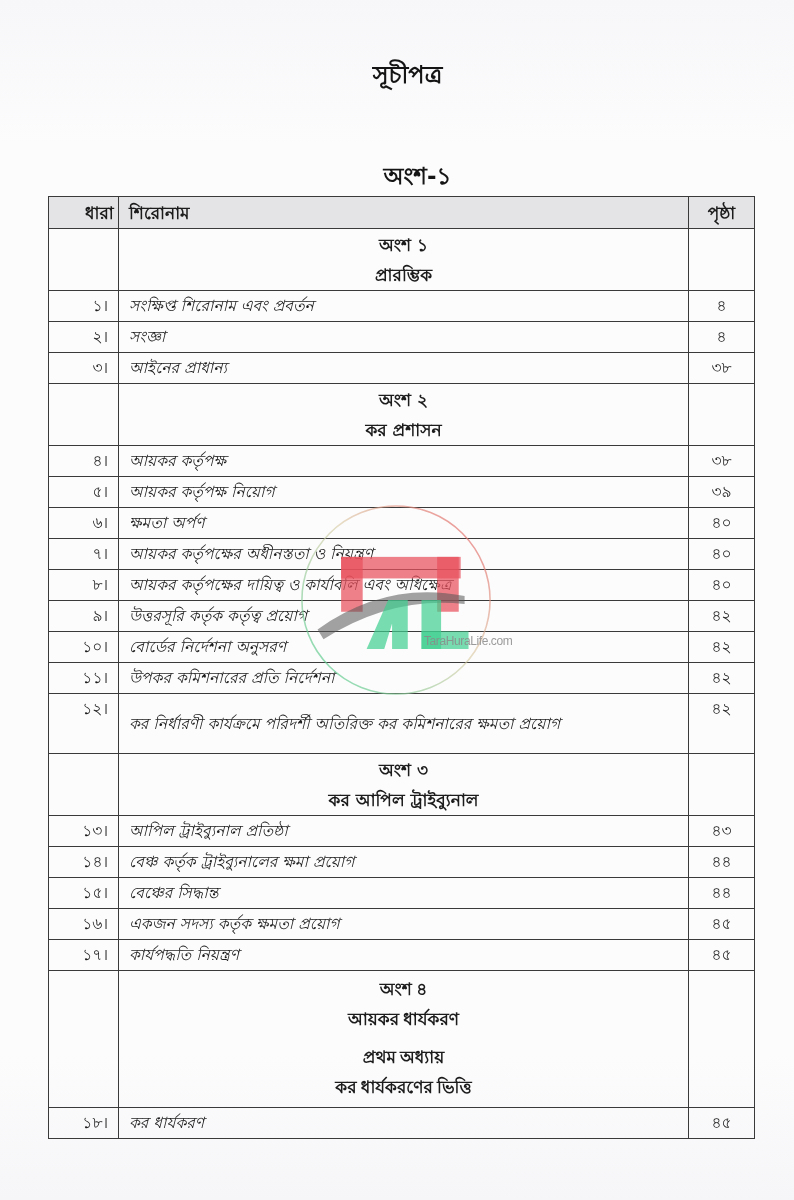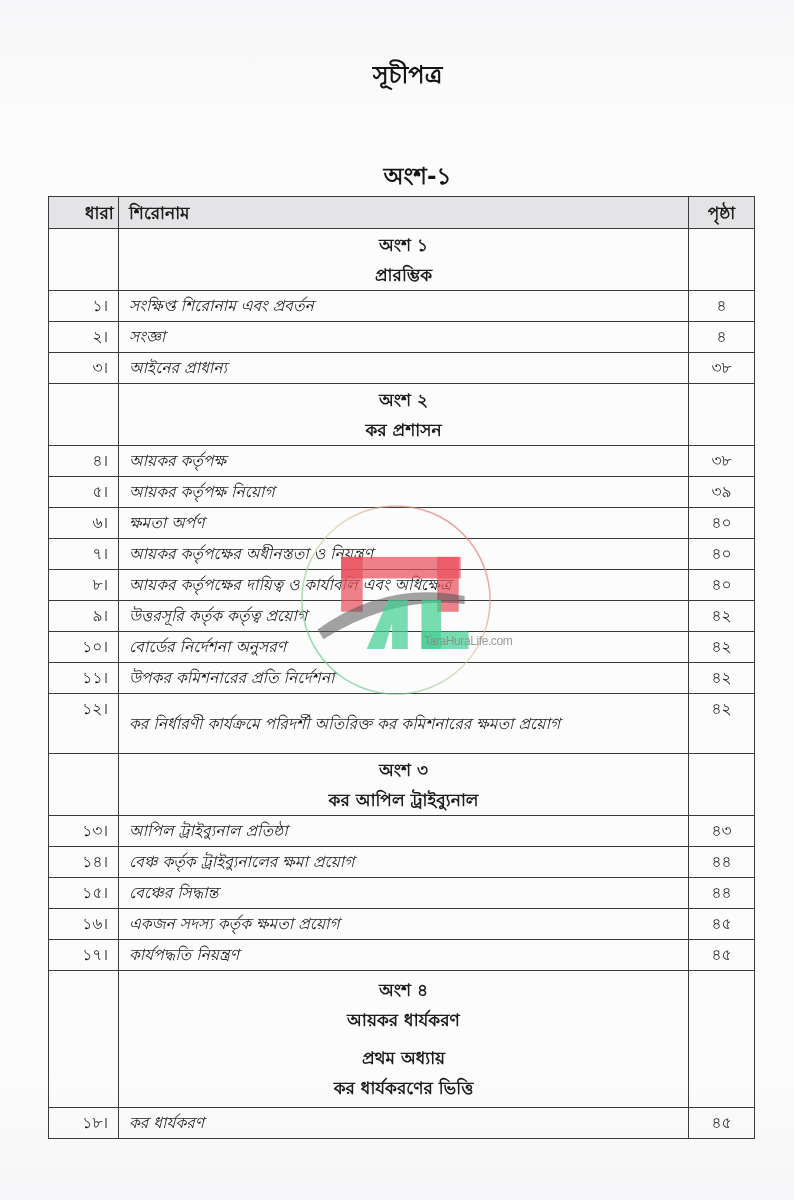--- a/index.html
+++ b/index.html
@@ -68,21 +68,21 @@
     table.toc tr.row-tall td.sec,
     table.toc tr.row-tall td.pg { vertical-align: top; padding-top: 2px; }
     table.toc tr.heading td { text-align: center; }
     table.toc tr.heading .hline {
       display: block;
       font-weight: bold;
       font-size: 17px;
       line-height: 30px;
     }
     table.toc tr.heading-2 td { height: 61px; margin-left: 37px; }
-    table.toc tr.heading-4 td { height: 136px; }
+    table.toc tr.heading-4 td { height: 136px; font-family: Liberation Serif, serif; }
     table.toc tr.heading-4 .gap { display: block; height: 8px; }
 
     
     .watermark {
       position: absolute;
       left: 298px;
       top: 502px;
       width: 196px;
       height: 196px;
       pointer-events: none;

